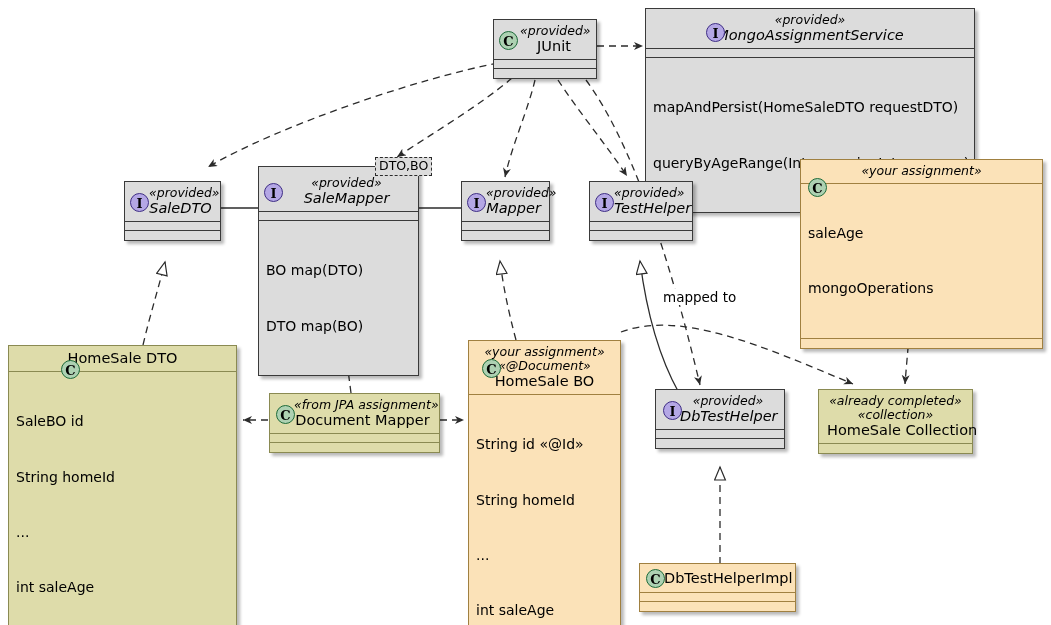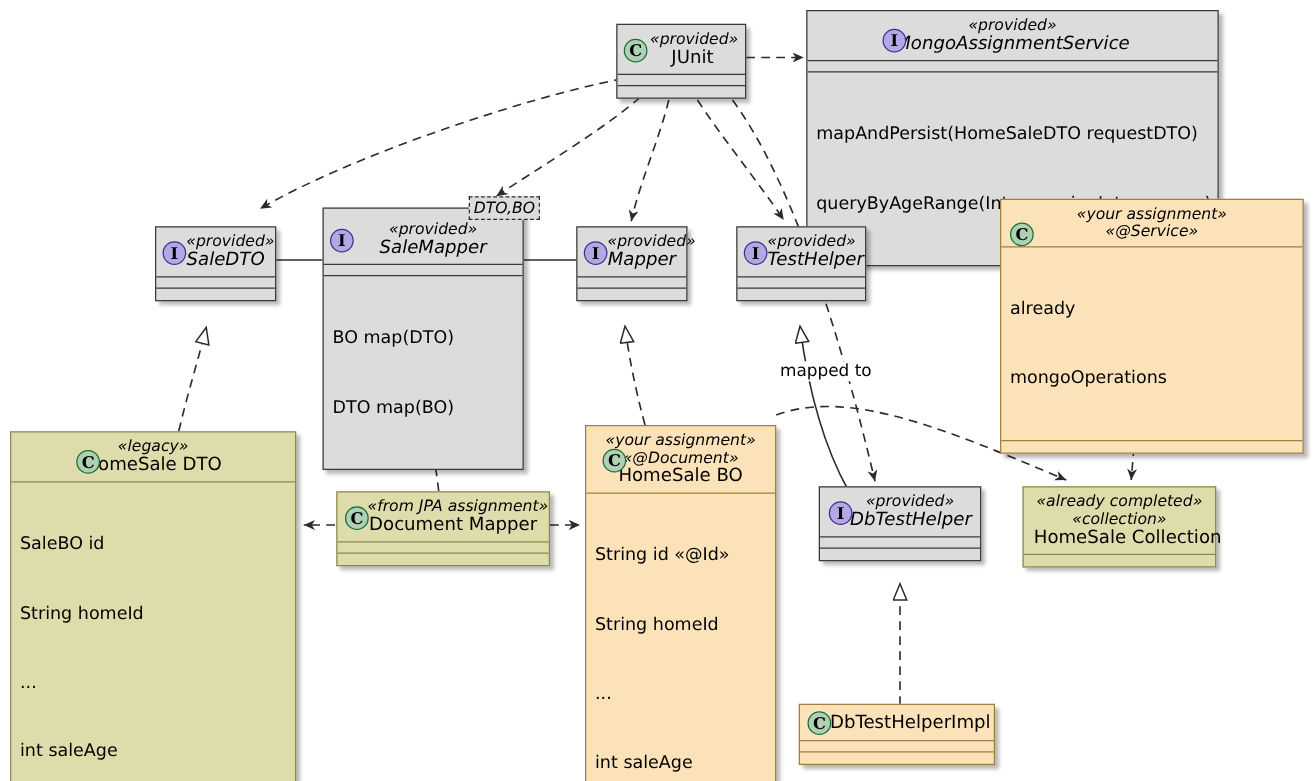--- a/index.html
+++ b/index.html
@@ -96,21 +96,20 @@
   .comp.empty { height: 8px; padding: 0; }
   .comp.empty2 { height: 9px; padding: 0; }
 
   .comp .attr { display: block; }
 
   
   .tparam {
     position: absolute;
     border: 1px dashed #2b2b2b;
     background: #dcdcdc;
-    font-style: italic;
     font-size: 12.5px;
     padding: 0px 3px 1px 3px;
     white-space: nowrap;
     color: #000;
     line-height: 1.25;
   }
 
   
   .edge-label {
     position: absolute;
@@ -169,21 +168,21 @@
       <path d="M268,420 L243,420" stroke-dasharray="7,5" marker-end="url(#openArrow)"></path>
 
       <path d="M440,420 L464,420" stroke-dasharray="7,5" marker-end="url(#openArrow)"></path>
 
       <path d="M621,332 C680,310 760,345 853,384" stroke-dasharray="7,5" marker-end="url(#openArrow)"></path>
 
       <path d="M914,262 C912,310 908,345 905,384" stroke-dasharray="7,5" marker-end="url(#openArrow)"></path>
     </g>
   </svg>
 
-  <div class="edge-label" style="left:623px; top:289px;text-align:center;">mapped to</div>
+  <div class="edge-label" style="left:662px; top:289px;text-align:center;">mapped to</div>
 
   <div class="node gray" style="left:493px; top:19px; width:104px;">
     <div class="hdr" style="padding-left:26px;">
       <span class="cicon cls" style="left:5px; top:11px;">C</span>
       <span class="stereo">«provided»</span>
       <span class="nname">JUnit</span>
     </div>
     <div class="comp empty"></div>
     <div class="comp empty2 last"></div>
   </div>
@@ -242,33 +241,31 @@
       <span class="nname ital">TestHelper</span>
     </div>
     <div class="comp empty"></div>
     <div class="comp empty2 last"></div>
   </div>
 
   <div class="node tan" style="left:800px; top:159px; width:243px;">
     <div class="hdr">
       <span class="cicon cls" style="left:7px; top:18px;">C</span>
       <span class="stereo">«your assignment»</span>
-      <span class="stereo">«@Service»</span>
     </div>
     <div class="comp">
-      <span class="attr">already</span>
+      <span class="attr">saleAge</span>
       <span class="attr">mongoOperations</span>
     </div>
     <div class="comp empty2 last"></div>
   </div>
 
   <div class="node olive" style="left:8px; top:345px; width:229px;">
     <div class="hdr">
       <span class="cicon cls" style="left:52px; top:14px;">C</span>
-      <span class="stereo">«legacy»</span>
       <span class="nname">HomeSale DTO</span>
     </div>
     <div class="comp">
       <span class="attr">SaleBO id</span>
       <span class="attr">String homeId</span>
       <span class="attr">...</span>
       <span class="attr">int saleAge</span>
       
       
     </div>

